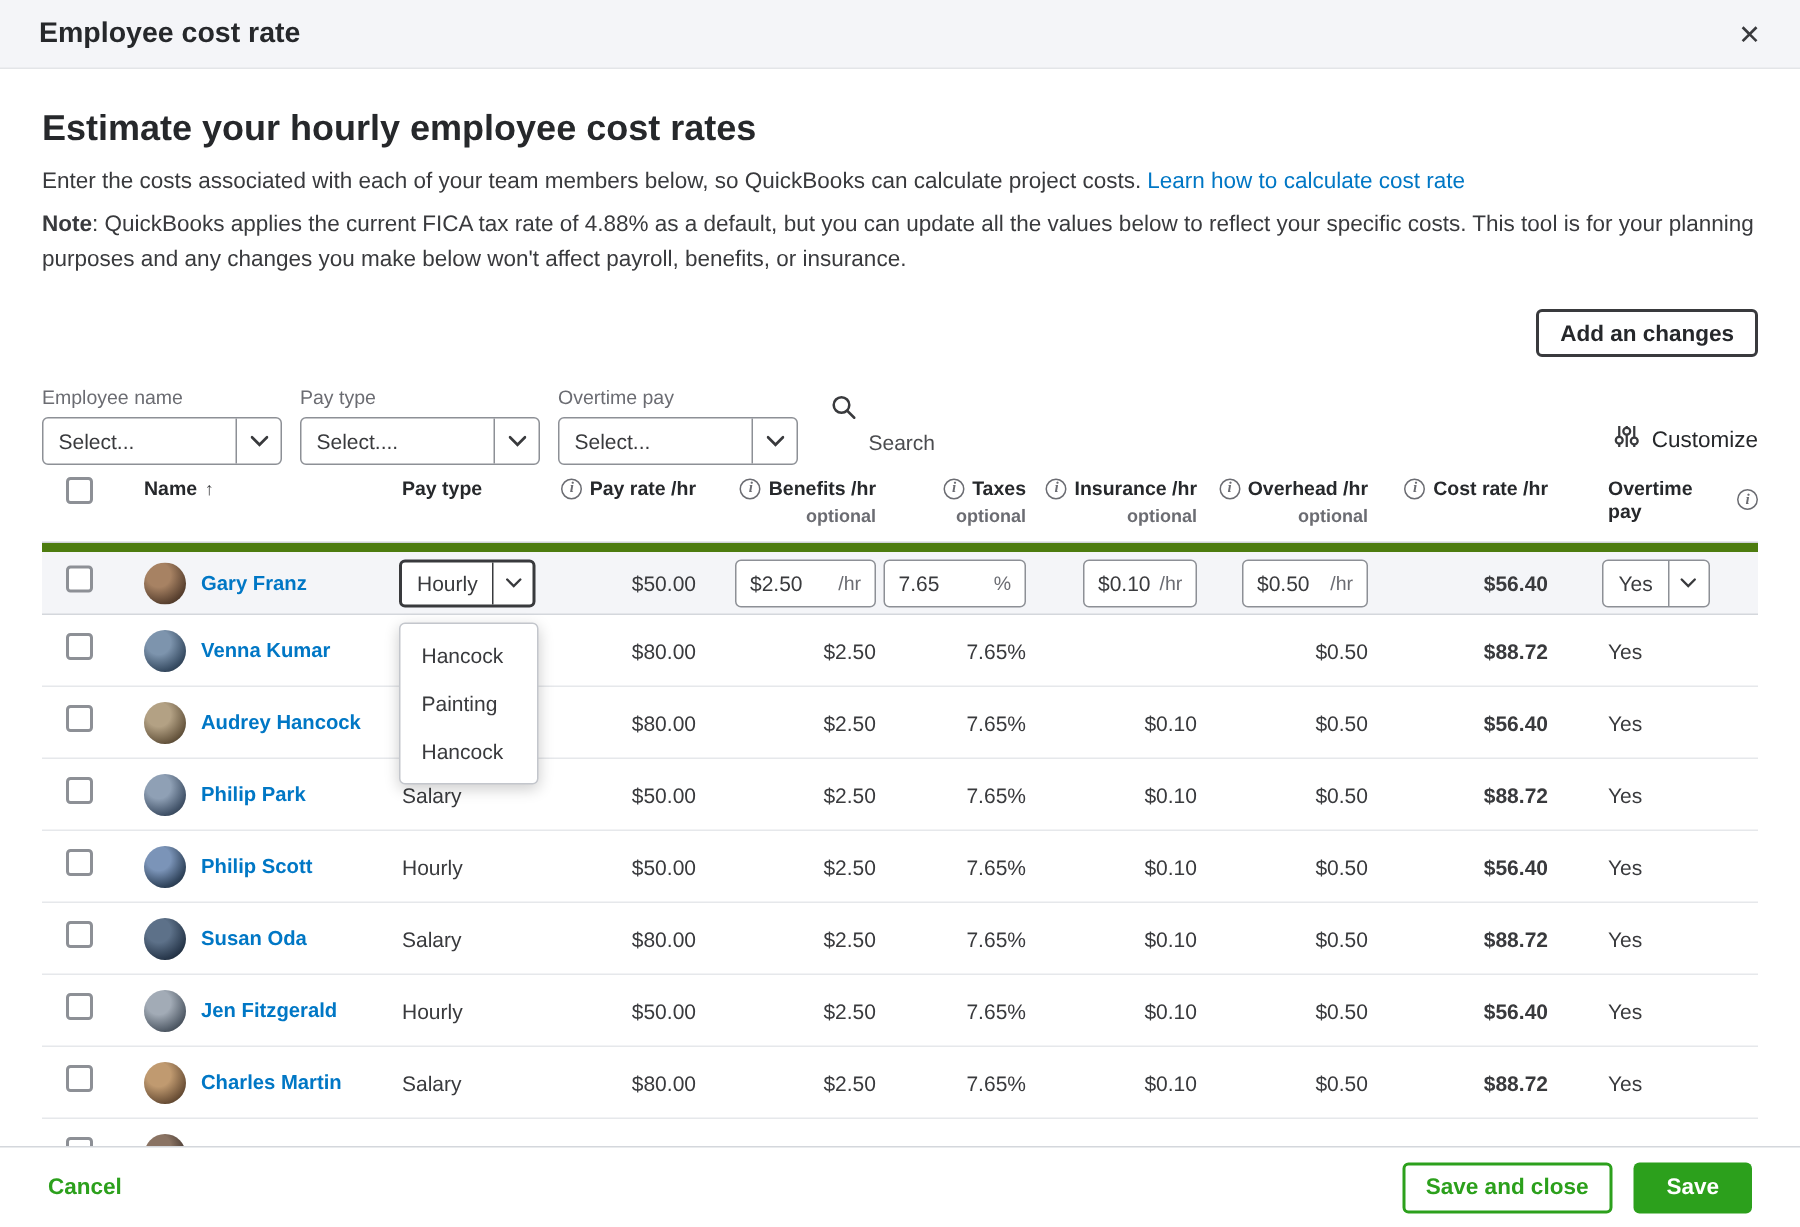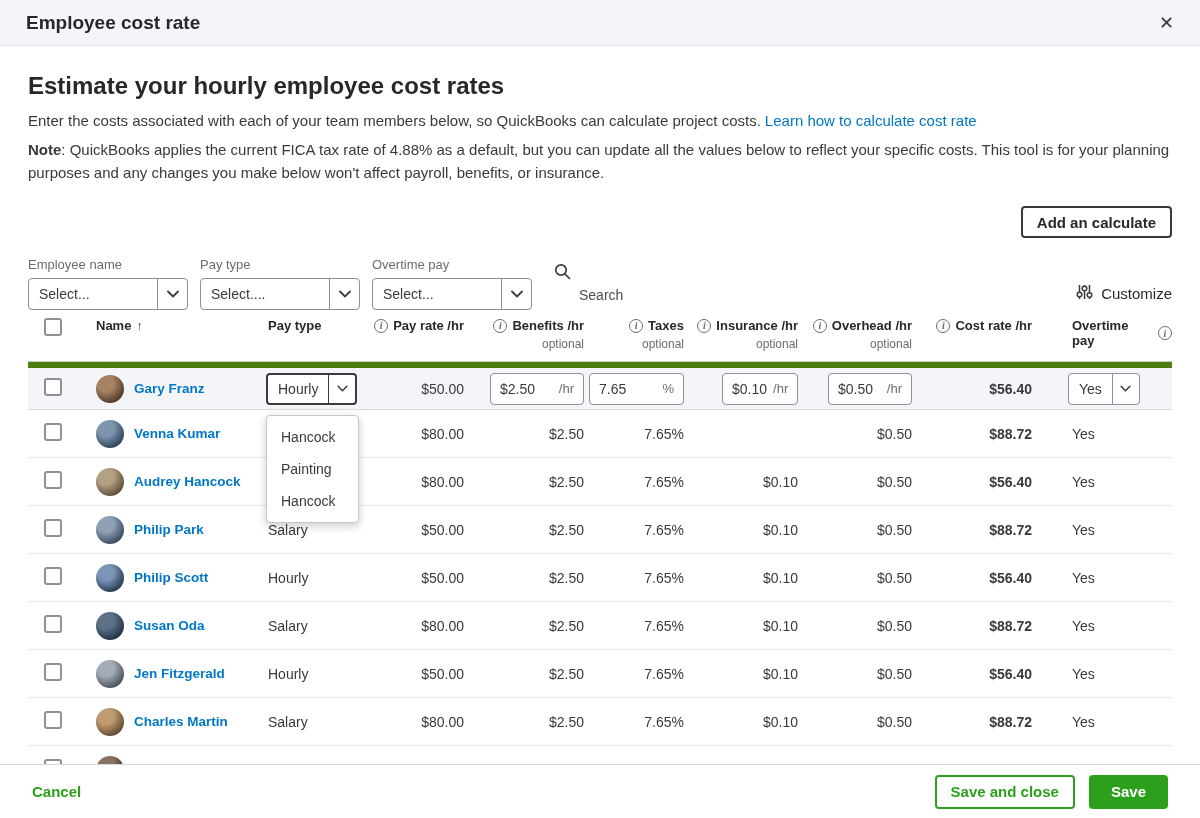--- a/index.html
+++ b/index.html
@@ -42,21 +42,21 @@
   
   .grid { display: grid; grid-template-columns: 44px 170px 110px 112px 120px 100px 114px 114px 120px 1fr; }
   .thead { padding: 8px 0 10px 0; border-bottom: 1px solid #cfd2d8; align-items: start; }
   .th { font-size: 13px; font-weight: 700; color: #26282b; }
   .th-check { padding-left: 16px; }
   .th-name { display: flex; align-items: center; gap: 5px; padding-left: 24px; }
   .sort { font-size: 12px; color: #393a3d; font-weight: 400; }
   .th-paytype { padding-left: 26px; }
   .th-num { display: flex; flex-direction: column; align-items: flex-end; }
   .th-line { display: flex; align-items: center; gap: 5px; }
-  .th-sub { font-size: 12px; font-weight: 400; color: #6b6c72; margin-top: 4px; }
+  .th-sub { font-size: 12px; font-weight: 700; color: #6b6c72; margin-top: 4px; }
   .th-ot { padding-left: 40px; display: flex; align-items: center; gap: 5px; }
 
   .checkbox { width: 18px; height: 18px; border: 2px solid #8d9096; border-radius: 3px; background: #fff; display: inline-block; cursor: pointer; }
   .info { width: 14px; height: 14px; min-width: 14px; border: 1px solid #6b6c72; border-radius: 50%;
           color: #6b6c72; font-size: 10px; font-style: italic; font-family: "Liberation Serif", serif;
           display: inline-flex; align-items: center; justify-content: center; cursor: pointer; }
 
   .row { height: 48px; border-bottom: 1px solid #e6e8eb; align-items: center; }
   .cell-check { padding-left: 16px; }
   .cell-name { display: flex; align-items: center; gap: 10px; padding-left: 24px; overflow: hidden; }
@@ -120,21 +120,21 @@
     <button class="close-x">✕</button>
   </div>
 
   <div class="content">
 
     <h1 class="heading">Estimate your hourly employee cost rates</h1>
     <p class="desc"><span>Enter the costs associated with each of your team members below, so QuickBooks can calculate project costs.</span><a>Learn how to calculate cost rate</a></p>
     <p class="note"><strong>Note</strong><span>: QuickBooks applies the current FICA tax rate of 4.88% as a default, but you can update all the values below to reflect your specific costs. This tool is for your planning purposes and any changes you make below won't affect payroll, benefits, or insurance.</span></p>
 
     <div class="toolbar-top">
-      <button class="btn-dark-outline">Add an calculate</button>
+      <button class="btn-dark-outline">Add an changes</button>
     </div>
 
     <div class="filters">
       <div class="filter">
         <div class="filter-label">Employee name</div>
         <div class="select">
           <span class="value">Select...</span>
           <span class="caret">
               <svg width="12" height="8" viewBox="0 0 12 8">
                 <path d="M1 1.5l5 5 5-5" stroke="#393a3d" stroke-width="1.8" fill="none" stroke-linecap="round"></path>

